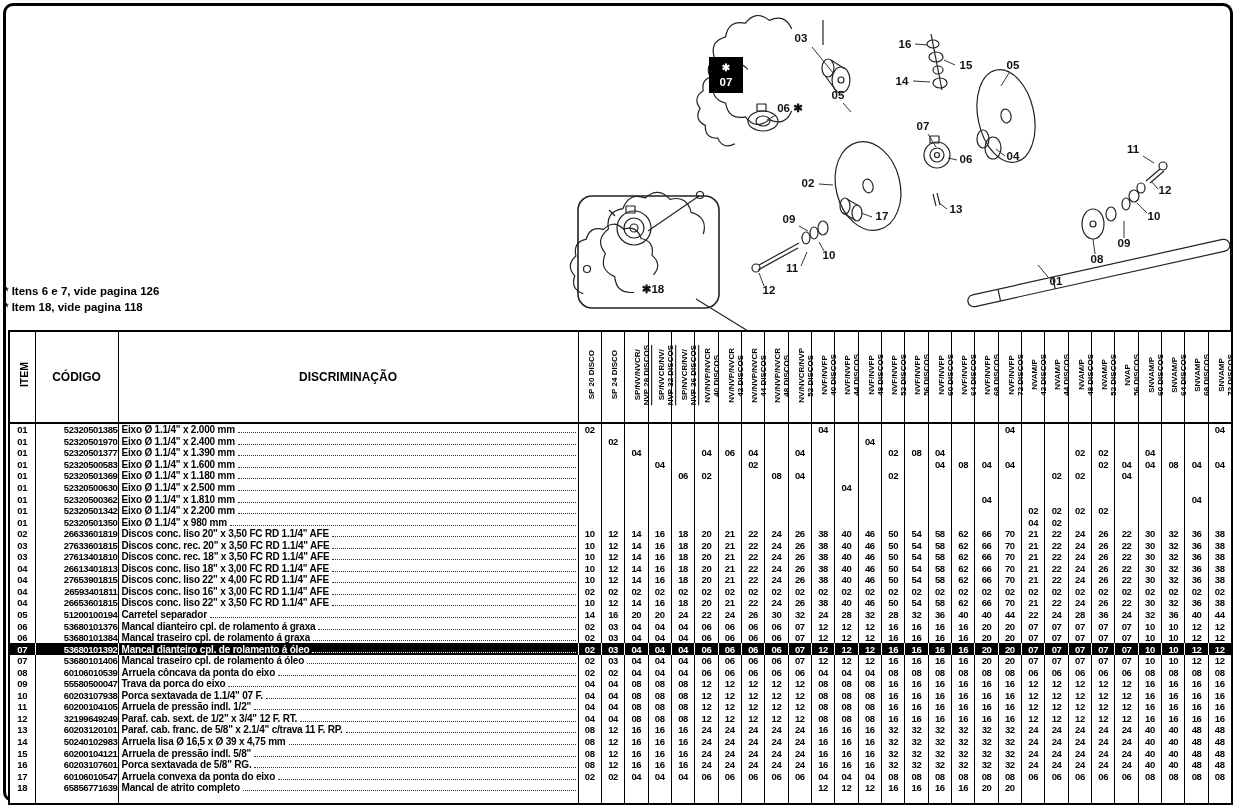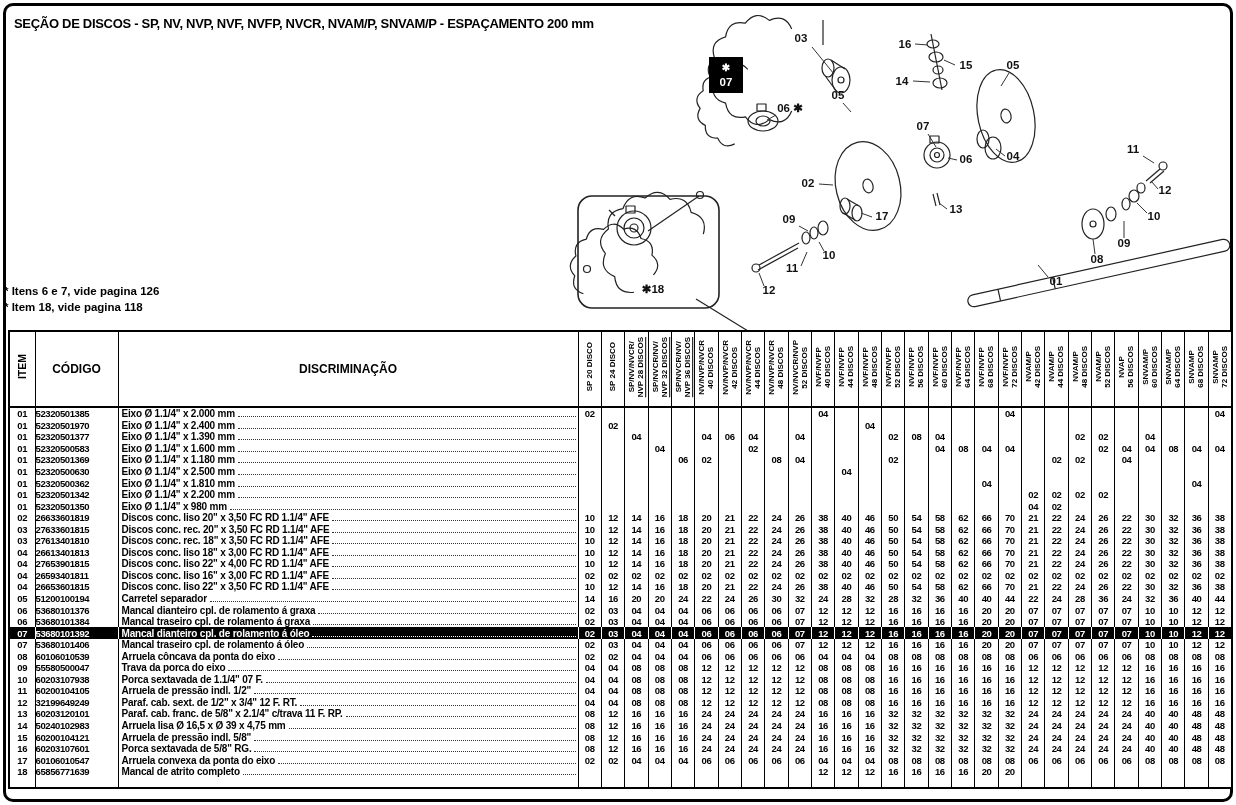--- a/index.html
+++ b/index.html
@@ -8,46 +8,45 @@
   .outer-border{position:absolute;left:3px;top:3px;right:3px;bottom:3px;
         border:3px solid #000;border-radius:10px;pointer-events:none;}
   .page-title{position:absolute;left:14px;top:16px;font-size:13px;font-weight:bold;
         letter-spacing:-0.3px;white-space:nowrap;}
   .notes{position:absolute;left:4px;top:283px;font-size:11.5px;font-weight:bold;line-height:16px;}
   svg.diagram{position:absolute;left:0;top:0;}
 
   table.parts{position:absolute;left:8px;top:330px;width:1224px;border-collapse:collapse;
         table-layout:fixed;background:#fff;border:2px solid #000;}
   table.parts th{border:1px solid #000;border-bottom:2.5px solid #000;height:74px;
-        padding:0;vertical-align:middle;text-align:center;background:#fff;}
+        padding:8px;vertical-align:middle;text-align:center;background:#fff;}
   table.parts td{border-right:1px solid #000;padding:0;height:11.55px;line-height:11px;
         font-size:9.5px;font-weight:bold;overflow:hidden;white-space:nowrap;}
   th.h-codigo,th.h-disc{font-size:12px;font-weight:bold;}
   .vert{writing-mode:vertical-rl;transform:rotate(180deg);display:inline-block;
         font-size:8px;font-weight:bold;line-height:1.15;letter-spacing:0;}
   .vert span{display:block;}
   .vert span.und{text-decoration:underline;}
   .vert.item-v{font-size:10.5px;}
   td.c-item{text-align:center;letter-spacing:-0.3px;}
-  td.c-codigo{text-align:left;letter-spacing:-0.4px;font-size:9.8px;}
+  td.c-codigo{text-align:right;letter-spacing:-0.4px;font-size:9.8px;}
   td.c-desc .desc{display:flex;align-items:flex-end;}
   td.c-desc .t{padding-left:3px;letter-spacing:-0.2px;font-size:10px;line-height:11px;}
   td.c-desc .leader{flex:1;border-bottom:1.4px dotted #333;margin:0 2px 2px 3px;min-width:4px;}
   td.c-qty{text-align:center;letter-spacing:-0.4px;}
   tr.hl td{background:#000;color:#fff;border-right-color:#fff;}
   tr.hl td.c-desc .leader{border-bottom-color:#fff;}
   tr.spacer td{height:9px;}
 </style>
 </head>
 <body>
 
 <div class="page">
   <div class="outer-border"></div>
 
-  <div class="page-title">SEÇÃO DE DISCOS - SP, NV, NVP, NVF, NVFP, NVCR, NVAM/P, SNVAM/P - ESPAÇAMENTO 200 mm</div>
 
   <svg class="diagram" width="1236" height="332" viewBox="0 0 1236 332">
     <g id="static-shapes" fill="none" stroke="#222" stroke-width="1.2" stroke-linejoin="round">
 
       <g>
         <rect x="578" y="196" width="141" height="112" rx="14" stroke-width="1.6"></rect>
         <circle cx="587" cy="269" r="3.5"></circle>
         <line x1="648" y1="231" x2="699" y2="196"></line>
         <circle cx="700" cy="195" r="3.5"></circle>
         <line x1="696" y1="299" x2="748" y2="331"></line>

